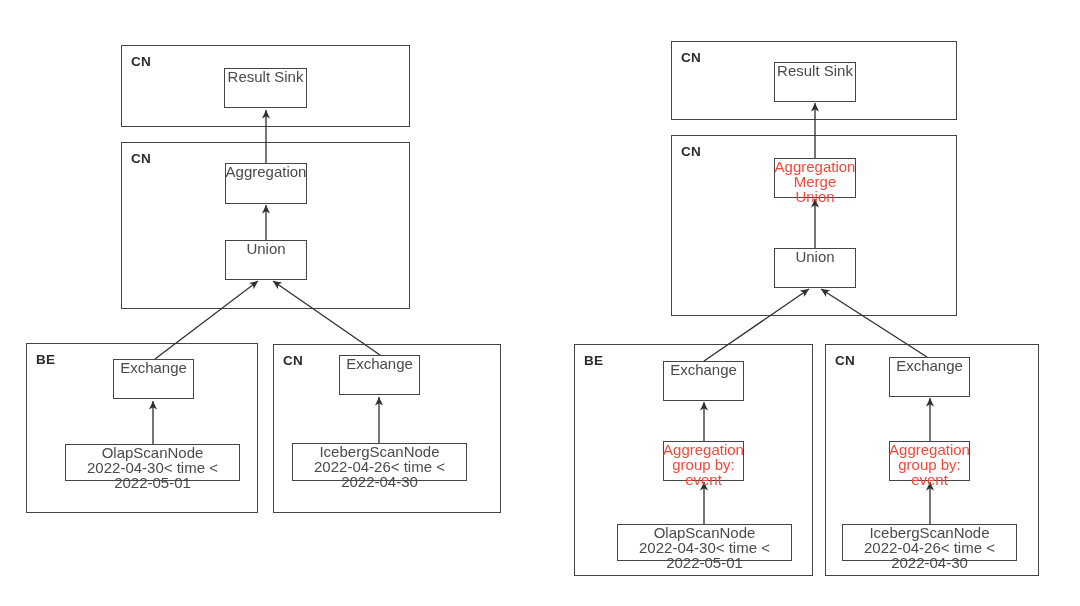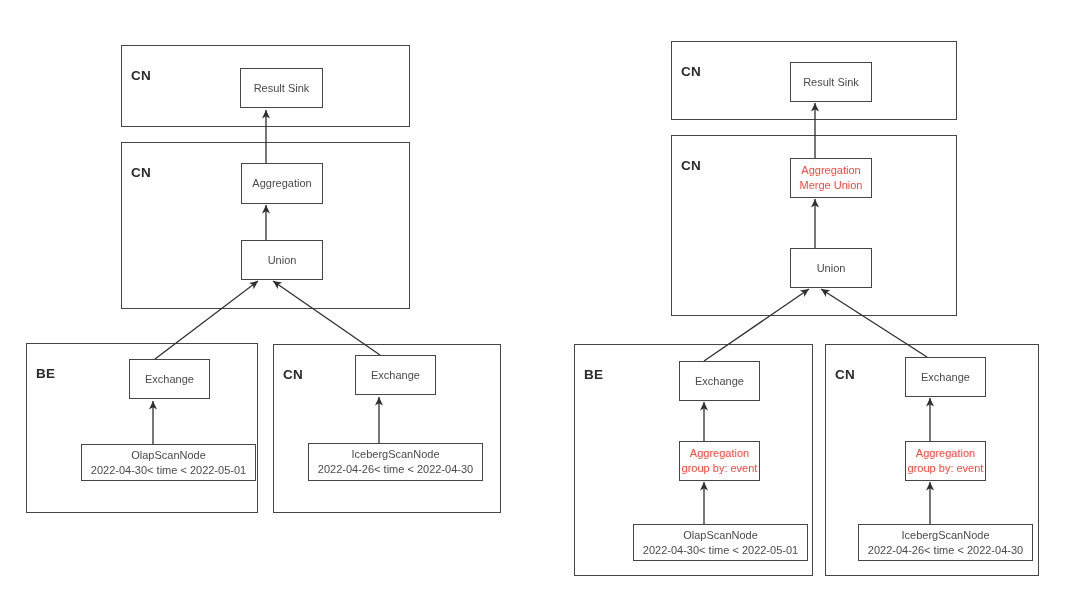--- a/index.html
+++ b/index.html
@@ -13,31 +13,31 @@
   html,body{margin:0;padding:0;background:var(--page-bg);}
   .canvas{
     position:relative;width:1080px;height:606px;background:var(--page-bg);
     font-family:"Liberation Sans",sans-serif;overflow:hidden;
   }
   .container-box{
     position:absolute;border:1.5px solid var(--box-border);
     background:transparent;box-sizing:border-box;
   }
   .container-label{
-    position:absolute;top:22px;left:9px;
+    position:absolute;top:8px;left:9px;
     font-size:13.5px;font-weight:700;letter-spacing:.3px;
     color:var(--container-label-text);
   }
   svg.arrows{position:absolute;left:0;top:0;width:1080px;height:606px;pointer-events:none;}
   .edge{stroke:var(--arrow);stroke-width:1.3;}
   .arrowhead{fill:var(--arrow);}
   .node{
     position:absolute;border:1.3px solid var(--box-border);background:#ffffff;
-    box-sizing:border-box;display:flex;flex-direction:column;align-items:center;justify-content:center;
-    text-align:center;font-size:11px;line-height:15px;color:var(--node-text);margin-left:16px;
+    box-sizing:border-box;display:flex;flex-direction:column;align-items:center;justify-content:flex-start;
+    text-align:center;font-size:15px;line-height:15px;color:var(--node-text);
   }
   .node.red{color:var(--highlight-red);}
 </style>
 </head>
 <body>
 
 <div class="canvas">
 
   <div class="container-box" style="left:121px;top:45px;width:289px;height:82px;">
     <span class="container-label">CN</span>

